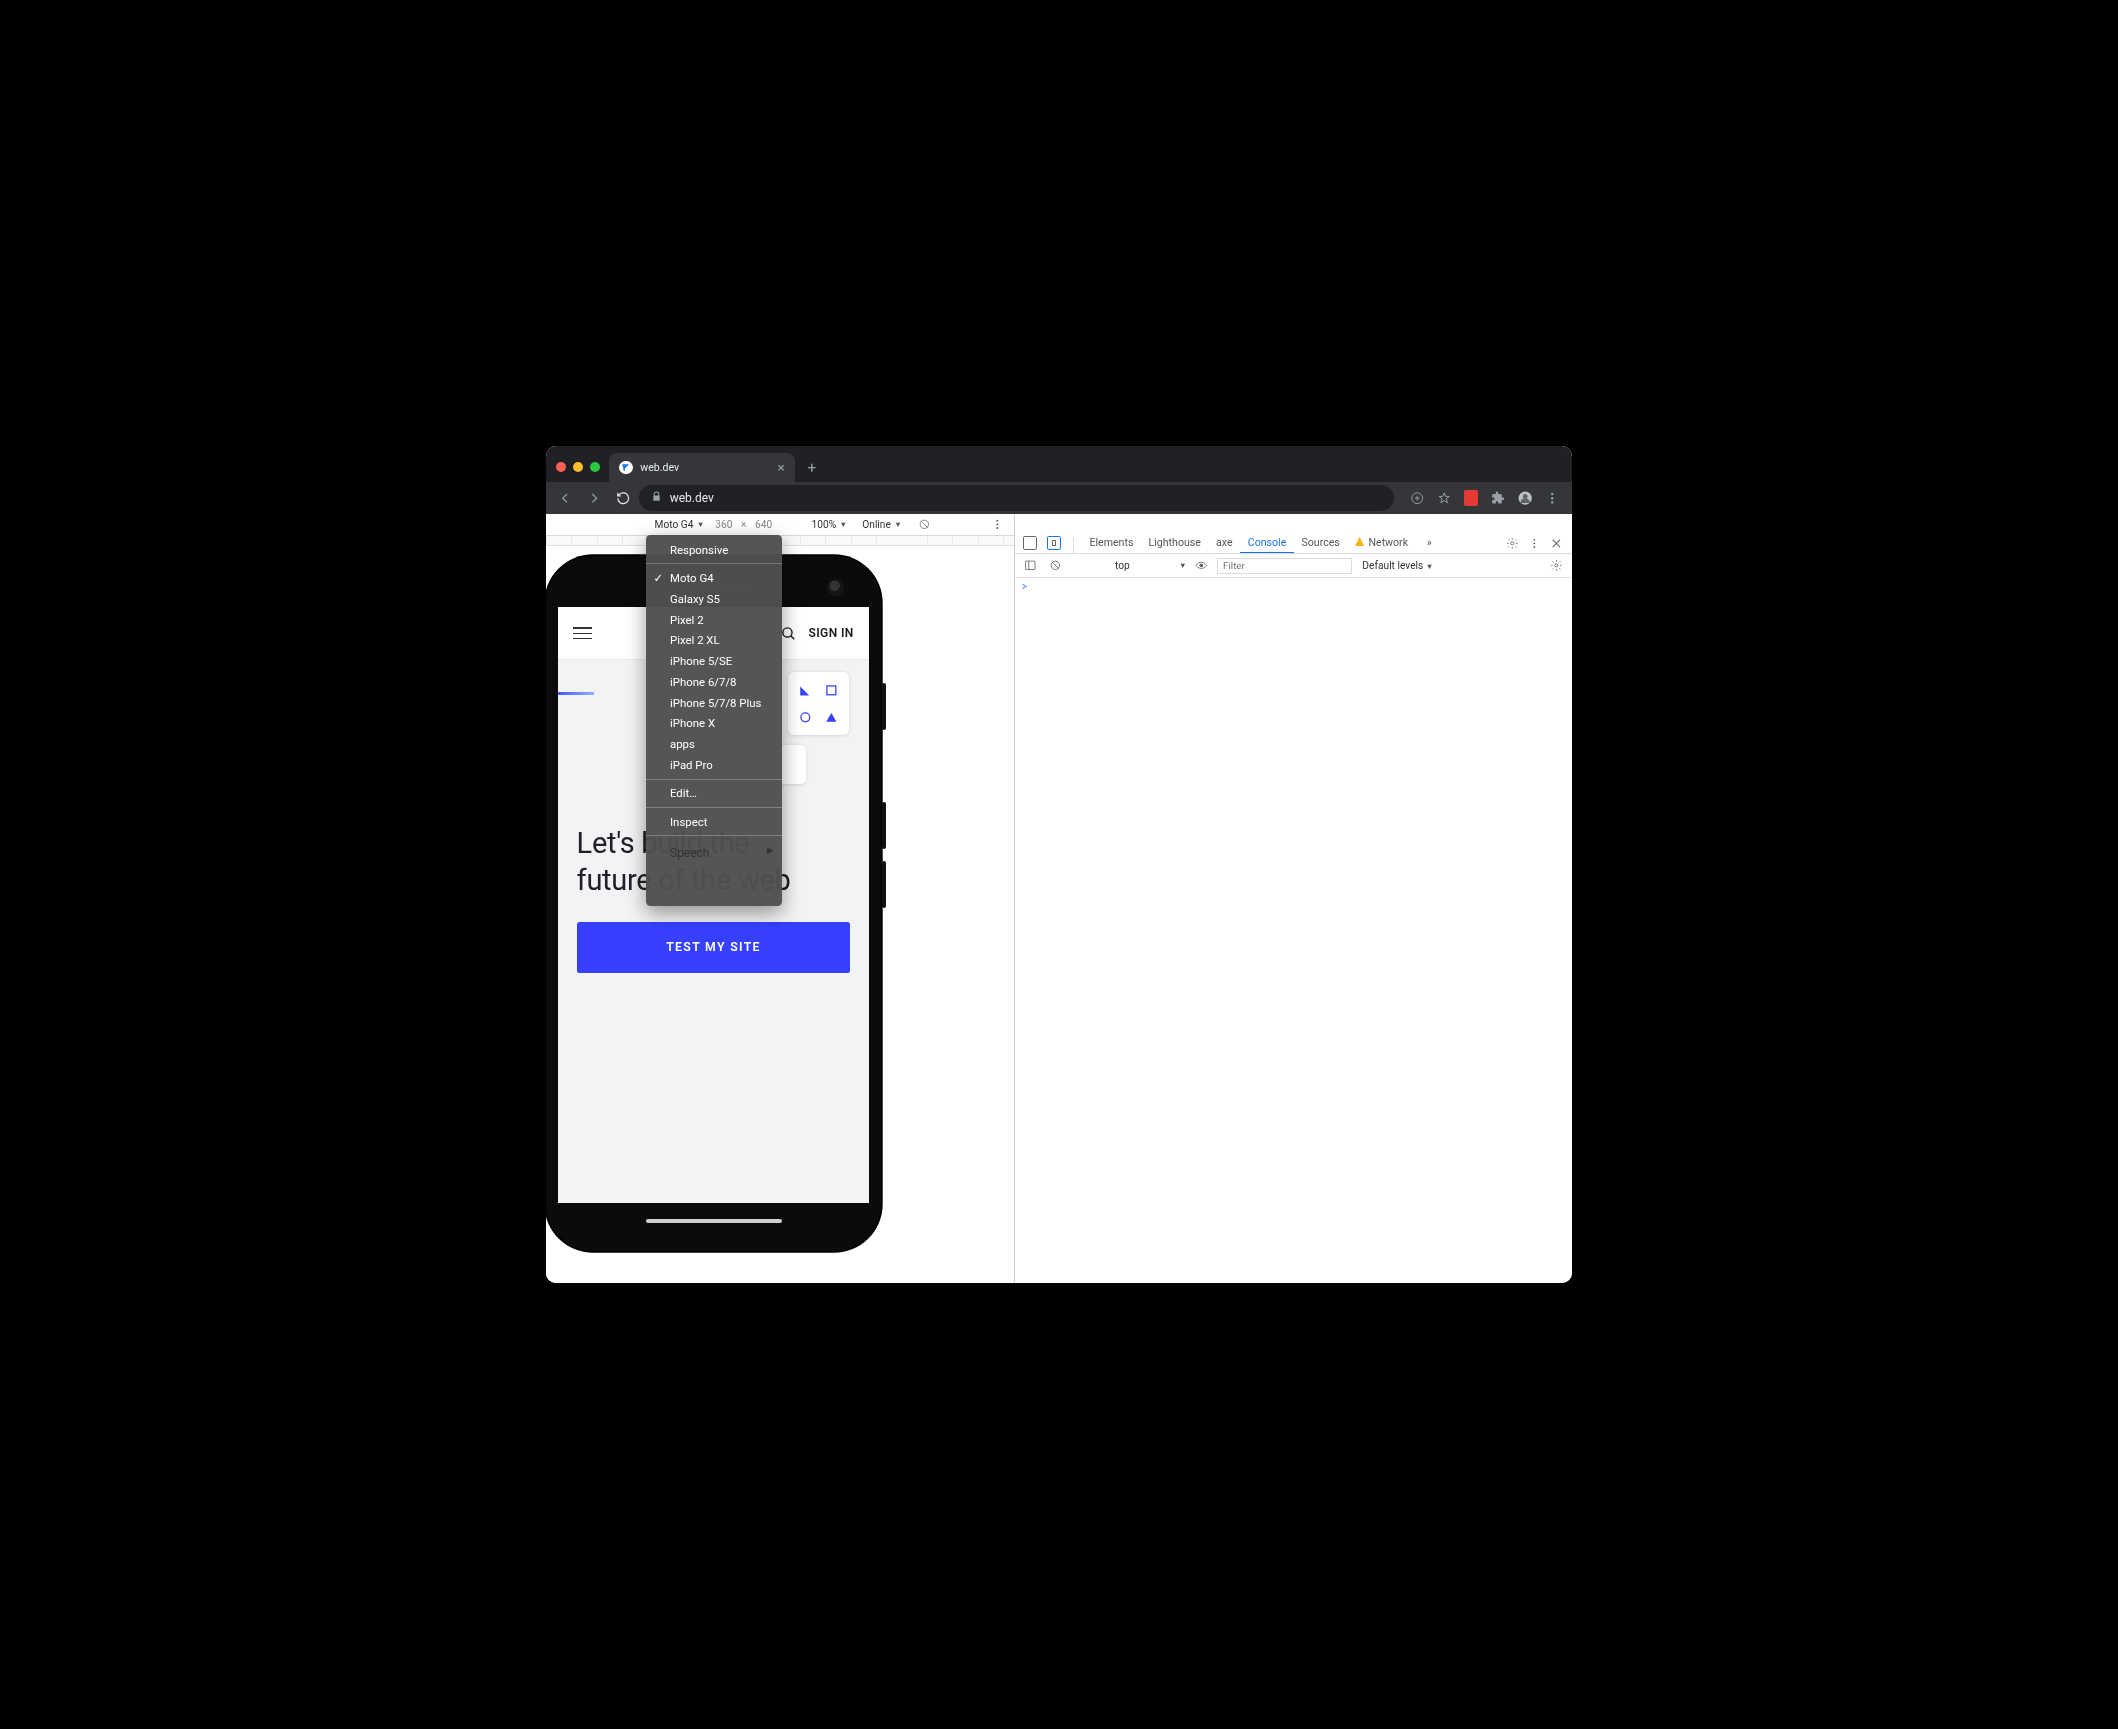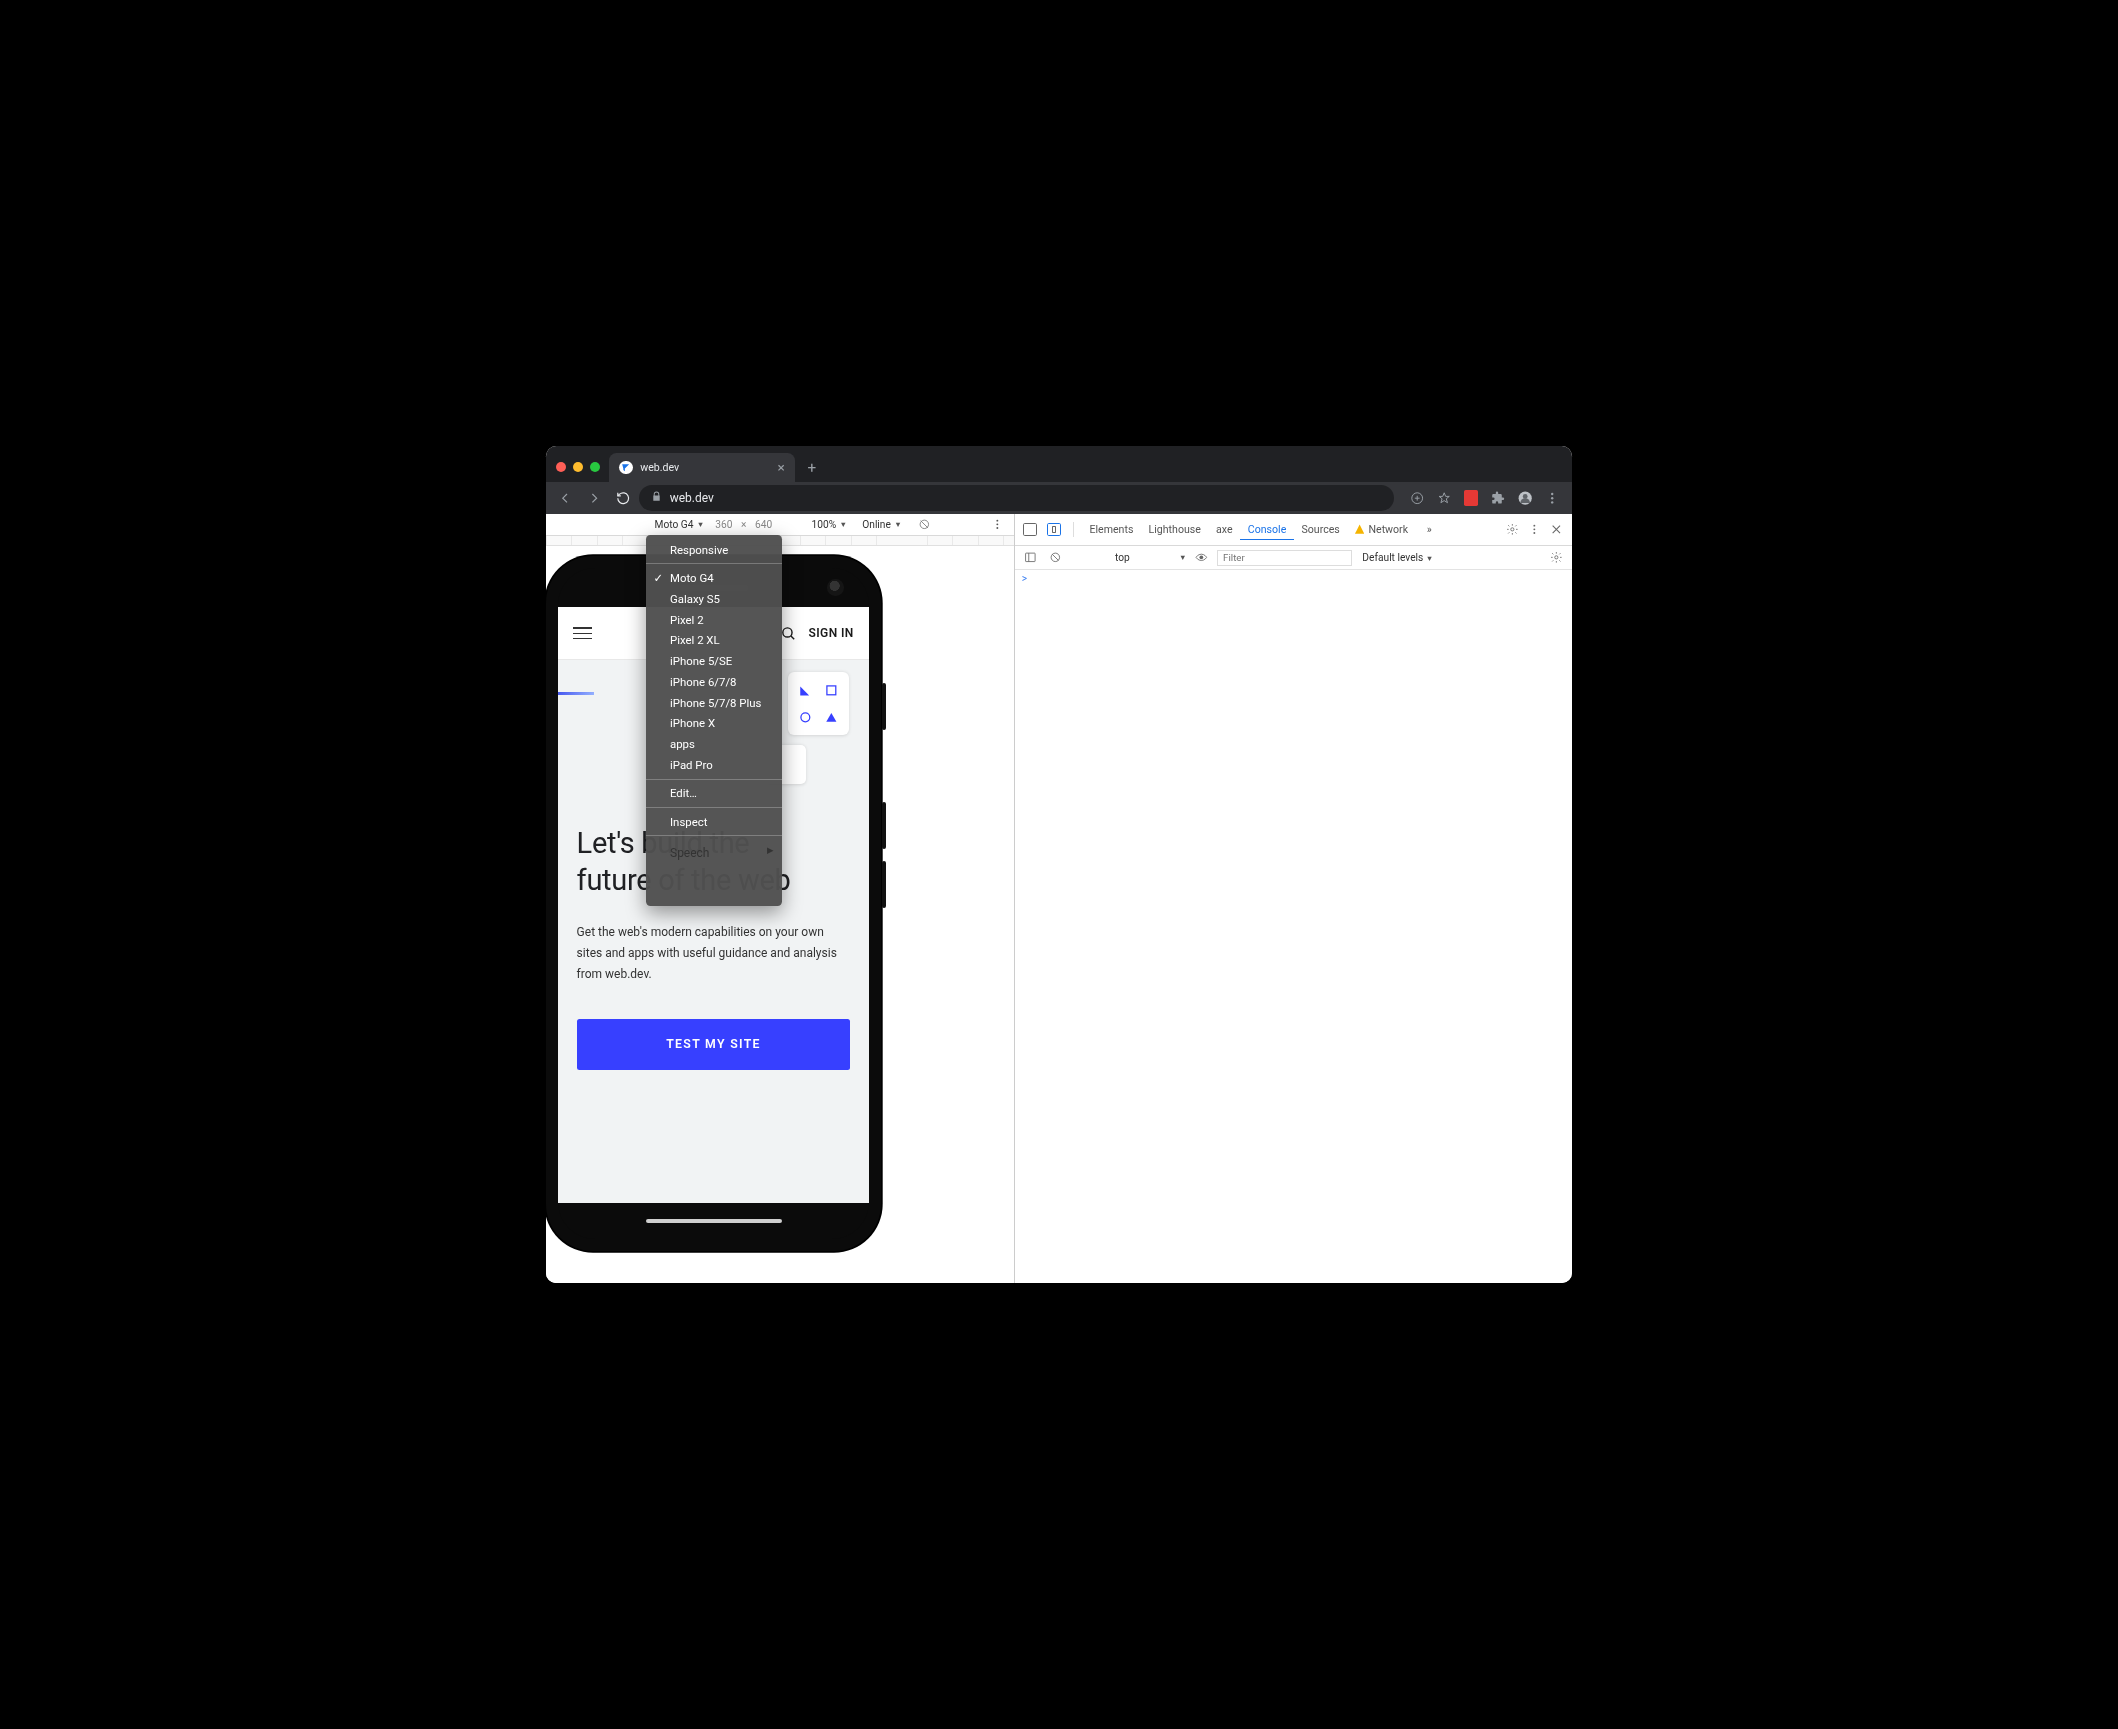--- a/index.html
+++ b/index.html
@@ -66,21 +66,21 @@
 .cta{background:#3740ff;color:#fff;height:51px;display:flex;align-items:center;justify-content:center;font-weight:600;letter-spacing:1.3px;font-size:12.3px;border-radius:2.5px}
 .homebar{height:36px;display:flex;align-items:center;justify-content:center}
 .homebar div{width:136px;height:4.2px;border-radius:3.4px;background:#cfcfcf}
 
 .ddmenu{position:absolute;left:100px;top:21px;width:136px;background:rgba(80,80,80,.97);border-radius:4.2px;color:#fff;font-size:11.4px;padding:4.2px 0;z-index:40;box-shadow:0 6.8px 20.3px rgba(0,0,0,.4)}
 .ddi{padding:3.4px 12px 3.4px 24px;position:relative;white-space:nowrap}
 .ddi.selected::before{content:"✓";position:absolute;left:7.6px}
 .ddsep{height:0.8px;background:rgba(255,255,255,.25);margin:3.4px 0}
 .ddi.sub::after{content:"▶";position:absolute;right:8.5px;font-size:8.5px}
 
-.dt-top{height:32px;border-bottom:0.8px solid #d9d9d9;display:flex;align-items:center;font-size:10.6px;color:#555;padding:0 5.1px;gap:3.4px}
+.dt-top{height:40px;border-bottom:0.8px solid #d9d9d9;display:flex;align-items:flex-end;font-size:10.6px;color:#555;padding:0 5.1px;gap:3.4px}
 .dtab{padding:4.2px 7.6px 3.4px;color:#555;border-bottom:1.7px solid transparent}
 .dtab.active{color:#1a73e8;border-bottom-color:#1a73e8}
 .dtab.warn::before{content:"";display:inline-block;width:9.3px;height:9.3px;margin-right:4.2px;vertical-align:-0.8px;background:#f5b400;clip-path:polygon(50% 0,100% 100%,0 100%)}
 .dticon{width:20.3px;height:20.3px;display:flex;align-items:center;justify-content:center;color:#666}
 .dticon svg{width:12.7px;height:12.7px}
 .dt-right{margin-left:auto;display:flex;align-items:center;gap:1.7px}
 .dt-sub{height:24px;border-bottom:0.8px solid #e3e3e3;display:flex;align-items:center;font-size:10.2px;color:#555;padding:0 5.1px;gap:5.1px}
 .ctx{border:none;background:transparent;font-size:10.2px;color:#333;padding:1.7px 5.1px;min-width:103px;text-align:center}
 .filt{flex:0 0 121px;border:0.8px solid #ddd;height:16px;font-size:9.7px;padding:0 5.1px;color:#888;background:#fff}
 .levels{font-size:10.2px;color:#333;padding:0 5.1px}
@@ -261,21 +261,20 @@
                         <path fill="#3740ff" d="M10 3l8 14H2z"></path>
                       </svg>
                     </div>
                 </div>
                 <div class="minicard2"></div>
               </div>
               <div class="body">
                 <div class="h1">
                   <span>Let's build the</span><br><span>future of the web</span>
                 </div>
-                <div class="sub">Get the web's modern capabilities on your own sites and apps with useful guidance and analysis from web.dev.</div>
                 <div class="cta">TEST MY SITE</div>
               </div>
             </div>
             <div class="homebar">
                 <div></div>
               </div>
           </div>
         </div>
       </div>
 

